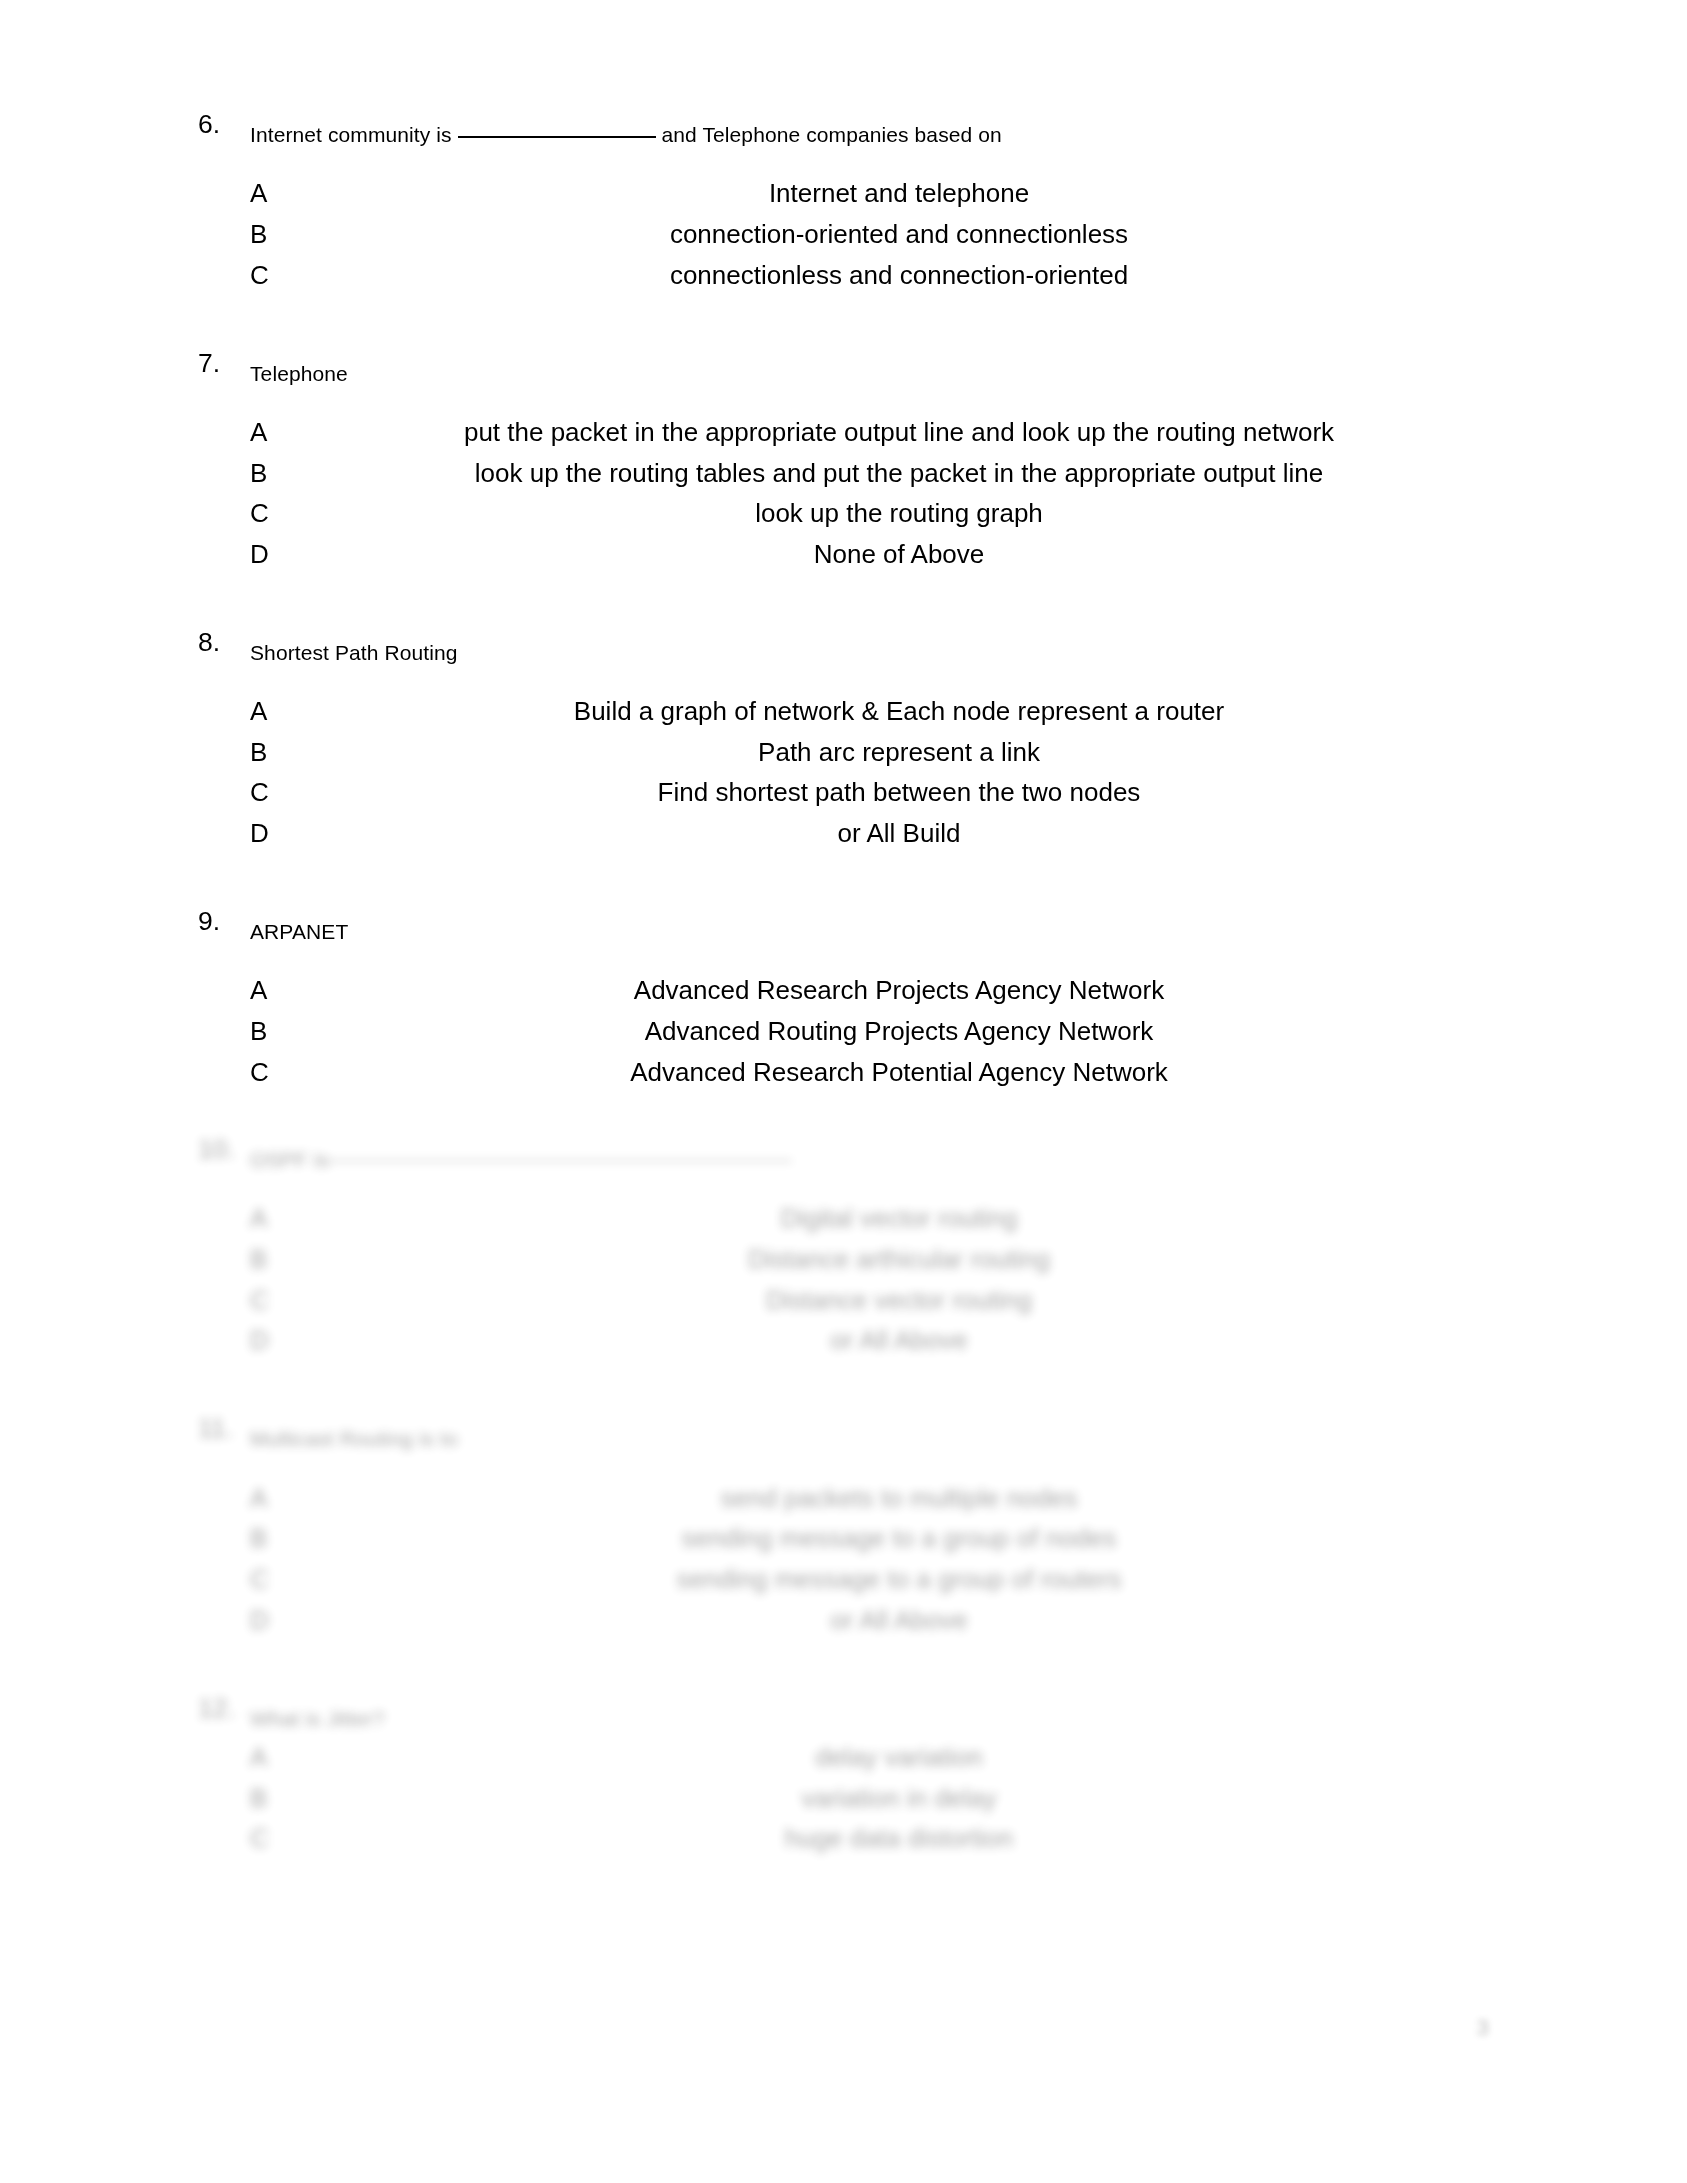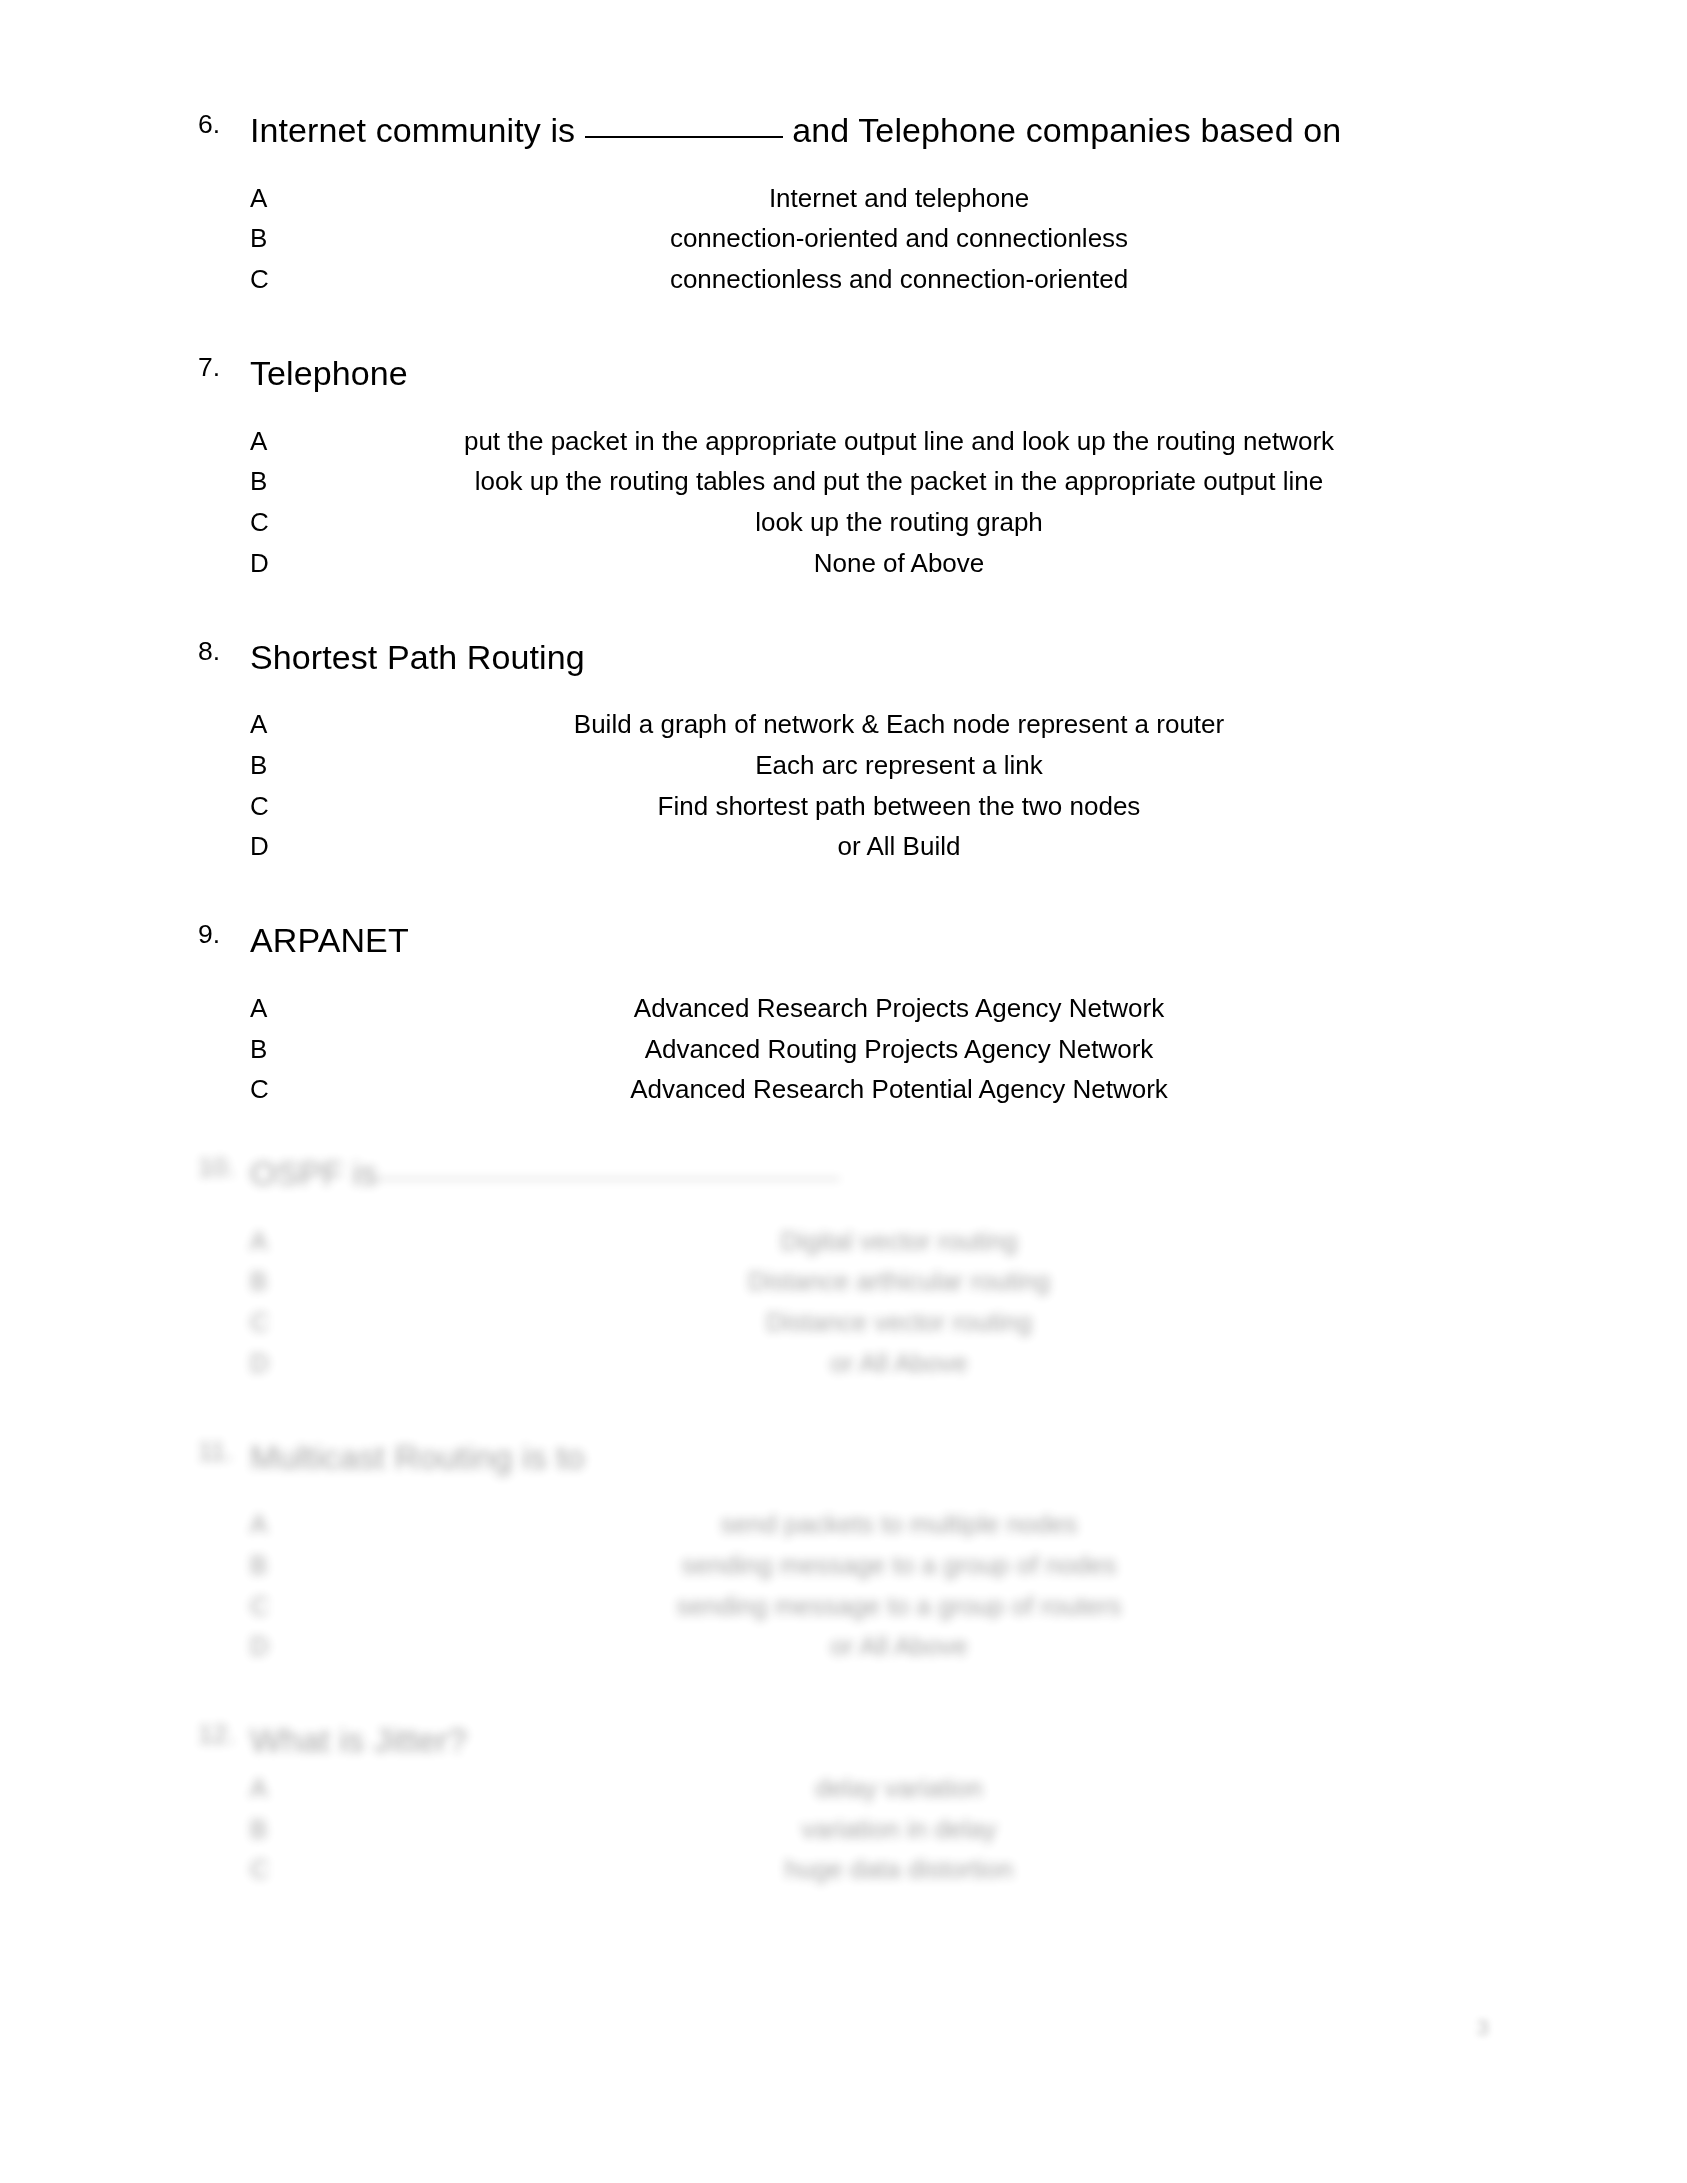--- a/index.html
+++ b/index.html
@@ -40,21 +40,22 @@
     line-height: 1.42;
     letter-spacing: 0.1px;
   }
   .q-num {
     width: 52px;
     flex: 0 0 52px;
     font-size: 26.5px;
   }
   .q-text {
     flex: 1 1 auto;
-    font-size: 34px;
+    font-size: 21px;
+    margin-top: 14px;
   }
   .q-text .blank {
     display: inline-block;
     border-bottom: 2px solid #000;
     vertical-align: baseline;
     position: relative;
     top: -4px;
   }
   .blank.b-long   { width: 198px; }
   .blank.b-second { width: 152px; }
@@ -184,21 +185,21 @@
         <span class="q-num">8.</span>
         <span class="q-text">Shortest Path Routing</span>
       </div>
       <div class="options">
         <div class="option">
           <span class="opt-letter">A</span>
           <span class="opt-text">Build a graph of network &amp; Each node represent a router</span>
         </div>
         <div class="option">
           <span class="opt-letter">B</span>
-          <span class="opt-text">Each arc represent a link</span>
+          <span class="opt-text">Path arc represent a link</span>
         </div>
         <div class="option">
           <span class="opt-letter">C</span>
           <span class="opt-text">Find shortest path between the two nodes</span>
         </div>
         <div class="option">
           <span class="opt-letter">D</span>
           <span class="opt-text">or All Build</span>
         </div>
       </div>

